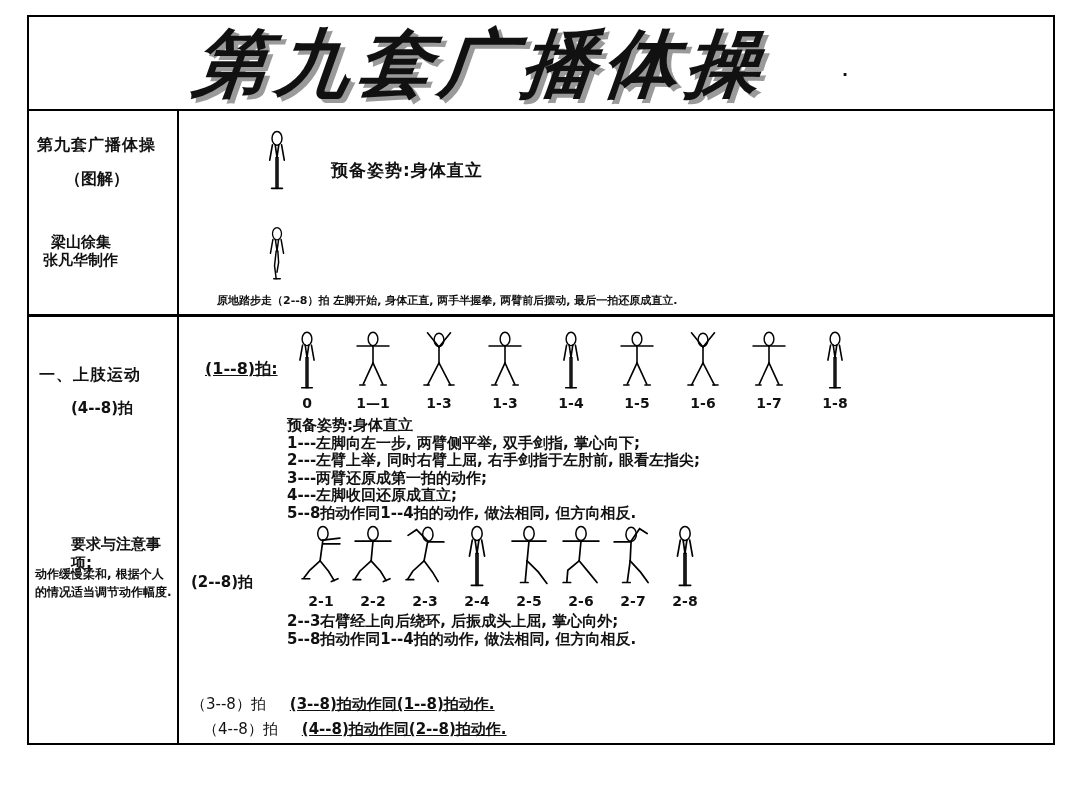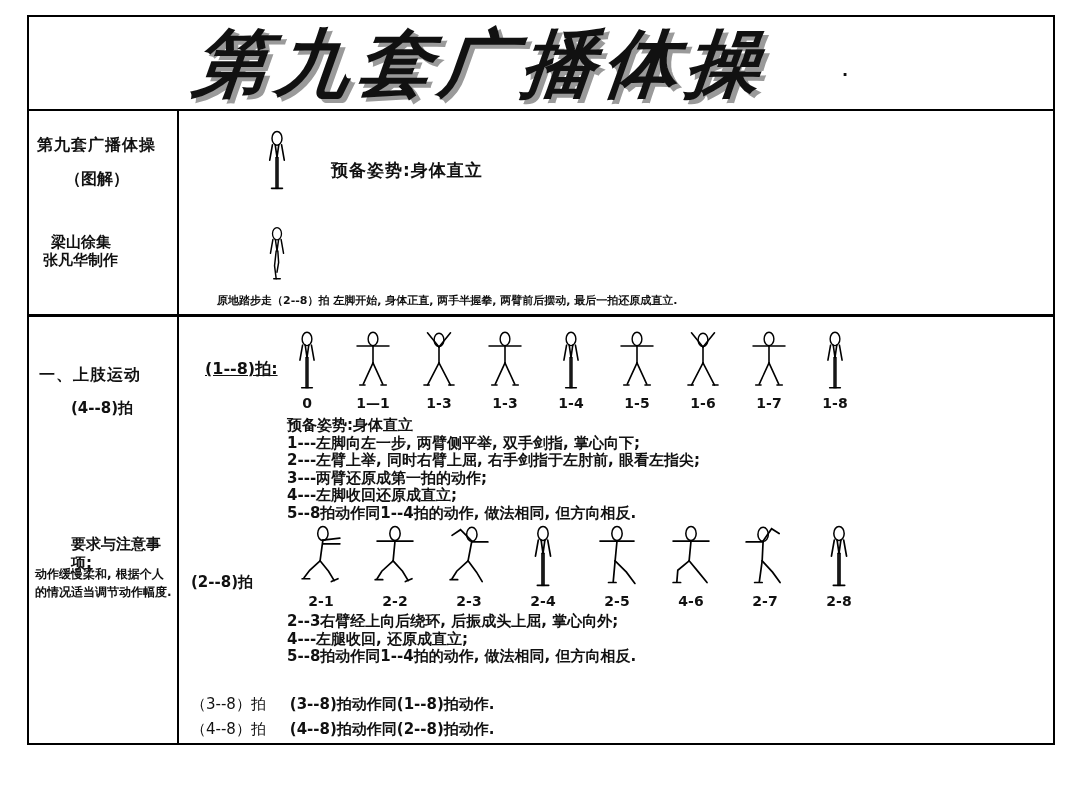--- a/index.html
+++ b/index.html
@@ -49,32 +49,32 @@
   
   .sec-title{position:absolute;left:10px;top:48px;font-size:16px;letter-spacing:1px;}
   .sec-beats{position:absolute;left:42px;top:82px;font-size:15px;text-align:right;}
   .notes-title{position:absolute;left:6px;top:218px;font-size:15px;margin-left:36px;}
   .notes-body{position:absolute;left:6px;top:248px;width:138px;font-size:12px;line-height:18px;}
   
   .beat1{position:absolute;left:26px;top:42px;font-size:16px;text-decoration:underline;}
   .beat2{position:absolute;left:12px;top:256px;font-size:15px;text-align:center;}
   .figrow{position:absolute;display:flex;align-items:flex-end;}
   .figrow1{left:100px;top:14px;gap:10px;}
-  .figrow2{left:116px;top:208px;gap:22px;}
+  .figrow2{left:116px;top:208px;}
   .figure{display:flex;flex-direction:column;align-items:center;width:56px;}
   .figrow2 .figure{width:52px;}
   .figlabel{font-size:14px;font-weight:bold;margin-top:2px;white-space:nowrap;}
   .steps{position:absolute;font-size:15px;line-height:17.5px;white-space:nowrap;}
   .steps1{left:108px;top:100px;}
   .steps2{left:108px;top:296px;}
   .extra{position:absolute;left:12px;font-size:15px;white-space:nowrap;}
   .extra .elabel{display:inline-block;width:94px;font-weight:normal;}
-  .extra .etext{font-weight:bold;}
+  .extra .etext{font-weight:bold;text-decoration:underline;}
   .extra1{top:378px;}
-  .extra2{top:403px;}
+  .extra2{top:403px;margin-left:12px;}
   svg.stickfig{display:block;}
   svg.stickfig *{stroke:#000;stroke-width:1.8;fill:none;stroke-linecap:round;}
   svg.stickfig ellipse{fill:#fff;stroke-width:1.6;}
 </style>
 </head>
 <body>
 
 <div id="page">
   <div class="outer">
 
@@ -321,21 +321,21 @@
             </div>
             <div class="figure">
               <svg class="stickfig" viewBox="0 0 44 70" width="46" height="66">
                 <ellipse cx="22" cy="9" rx="5.5" ry="7.5"></ellipse>
                 <line x1="3" y1="17" x2="41" y2="17"></line>
                 <line x1="22" y1="17" x2="20" y2="38"></line>
                 <polyline points="20,38 8,48 7,60"></polyline>
                 <line x1="3" y1="61" x2="11" y2="61"></line>
                 <polyline points="20,38 30,50 39,61"></polyline>
               </svg>
-              <div class="figlabel">4-6</div>
+              <div class="figlabel">2-6</div>
             </div>
             <div class="figure">
               <svg class="stickfig" viewBox="0 0 44 70" width="46" height="66">
                 <ellipse cx="20" cy="10" rx="5.5" ry="7.5"></ellipse>
                 <line x1="2" y1="18" x2="20" y2="18"></line>
                 <polyline points="20,17 29,4 37,9"></polyline>
                 <line x1="20" y1="17" x2="19" y2="38"></line>
                 <line x1="19" y1="38" x2="16" y2="60"></line>
                 <line x1="11" y1="61" x2="19" y2="61"></line>
                 <polyline points="19,38 30,50 38,61"></polyline>
@@ -351,21 +351,20 @@
                 <line x1="24" y1="16" x2="22" y2="30"></line>
                 <line x1="21" y1="30" x2="21" y2="64"></line>
                 <line x1="23" y1="30" x2="23" y2="64"></line>
                 <line x1="16" y1="64" x2="28" y2="64"></line>
               </svg>
               <div class="figlabel">2-8</div>
             </div>
           </div>
         <div class="steps steps2 cn">
             <div>2--3右臂经上向后绕环, 后振成头上屈, 掌心向外;</div>
-            <div>4---左腿收回, 还原成直立;</div>
             <div>5--8拍动作同1--4拍的动作, 做法相同, 但方向相反.</div>
           </div>
 
         <div class="extra extra1">
           <span class="elabel">（3--8）拍</span>
           <span class="etext">(3--8)拍动作同(1--8)拍动作.</span>
         </div>
         <div class="extra extra2">
           <span class="elabel">（4--8）拍</span>
           <span class="etext">(4--8)拍动作同(2--8)拍动作.</span>

